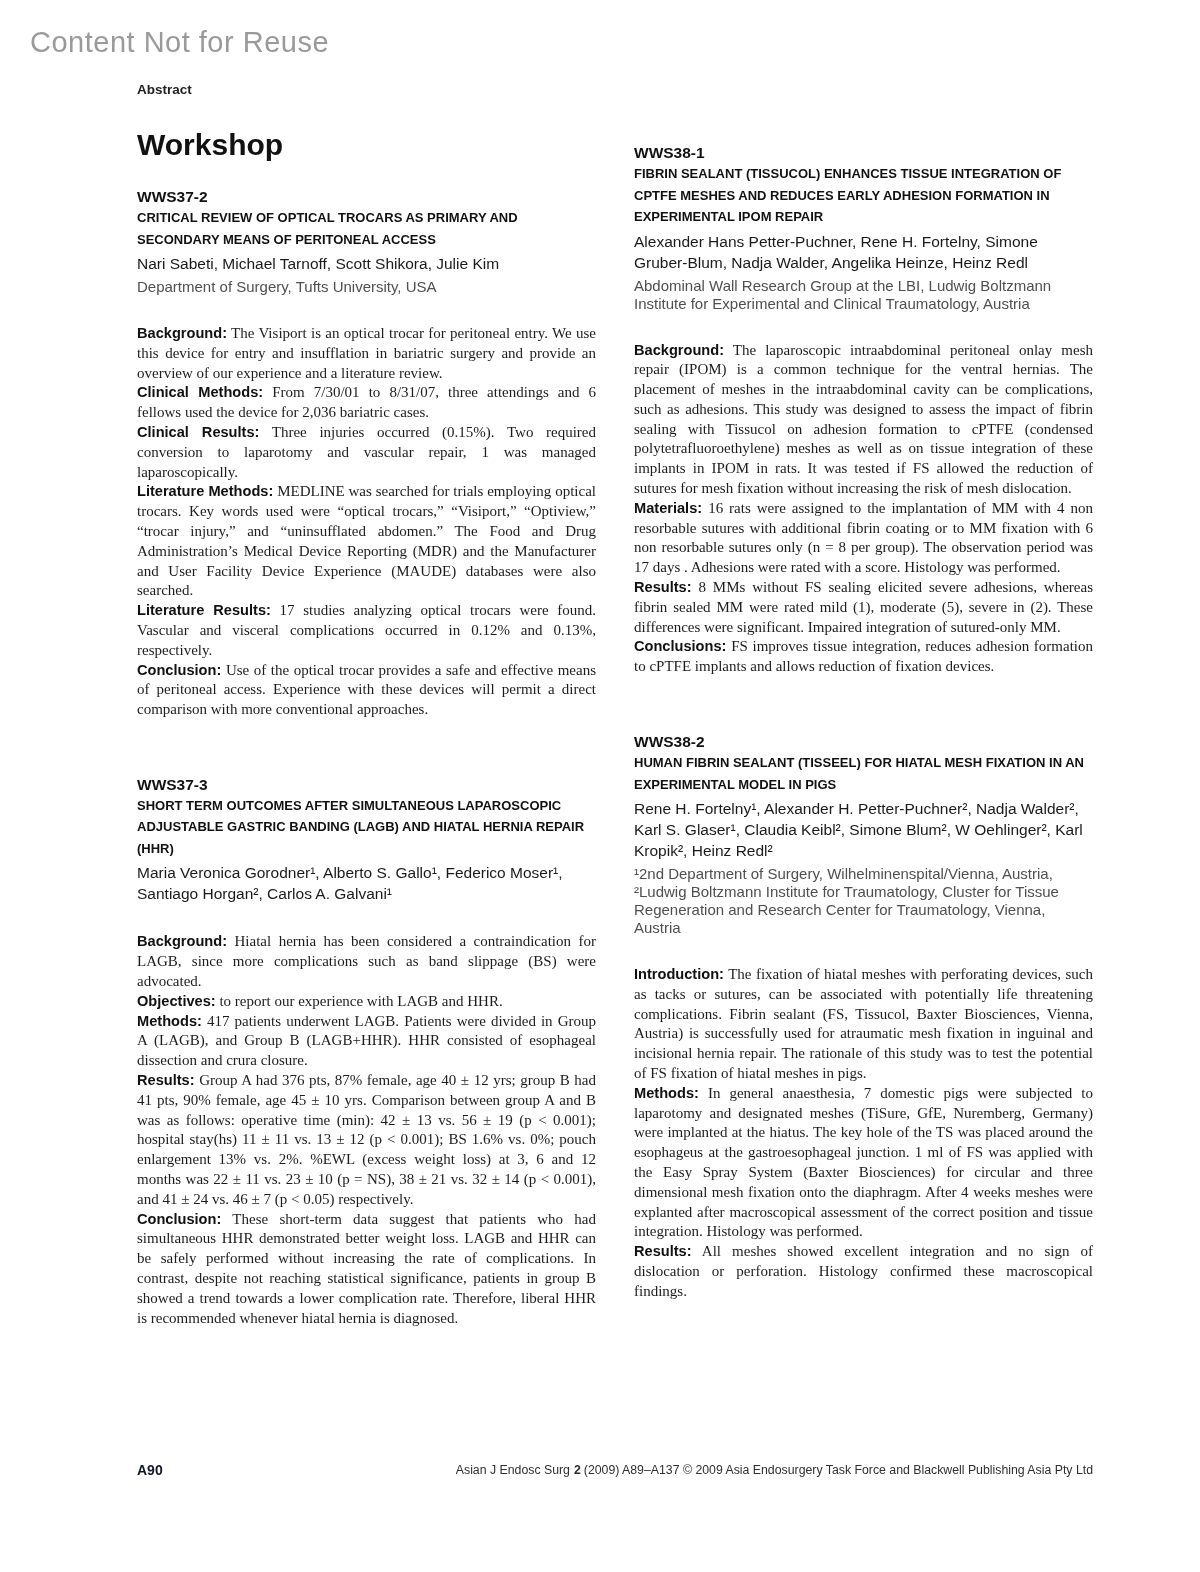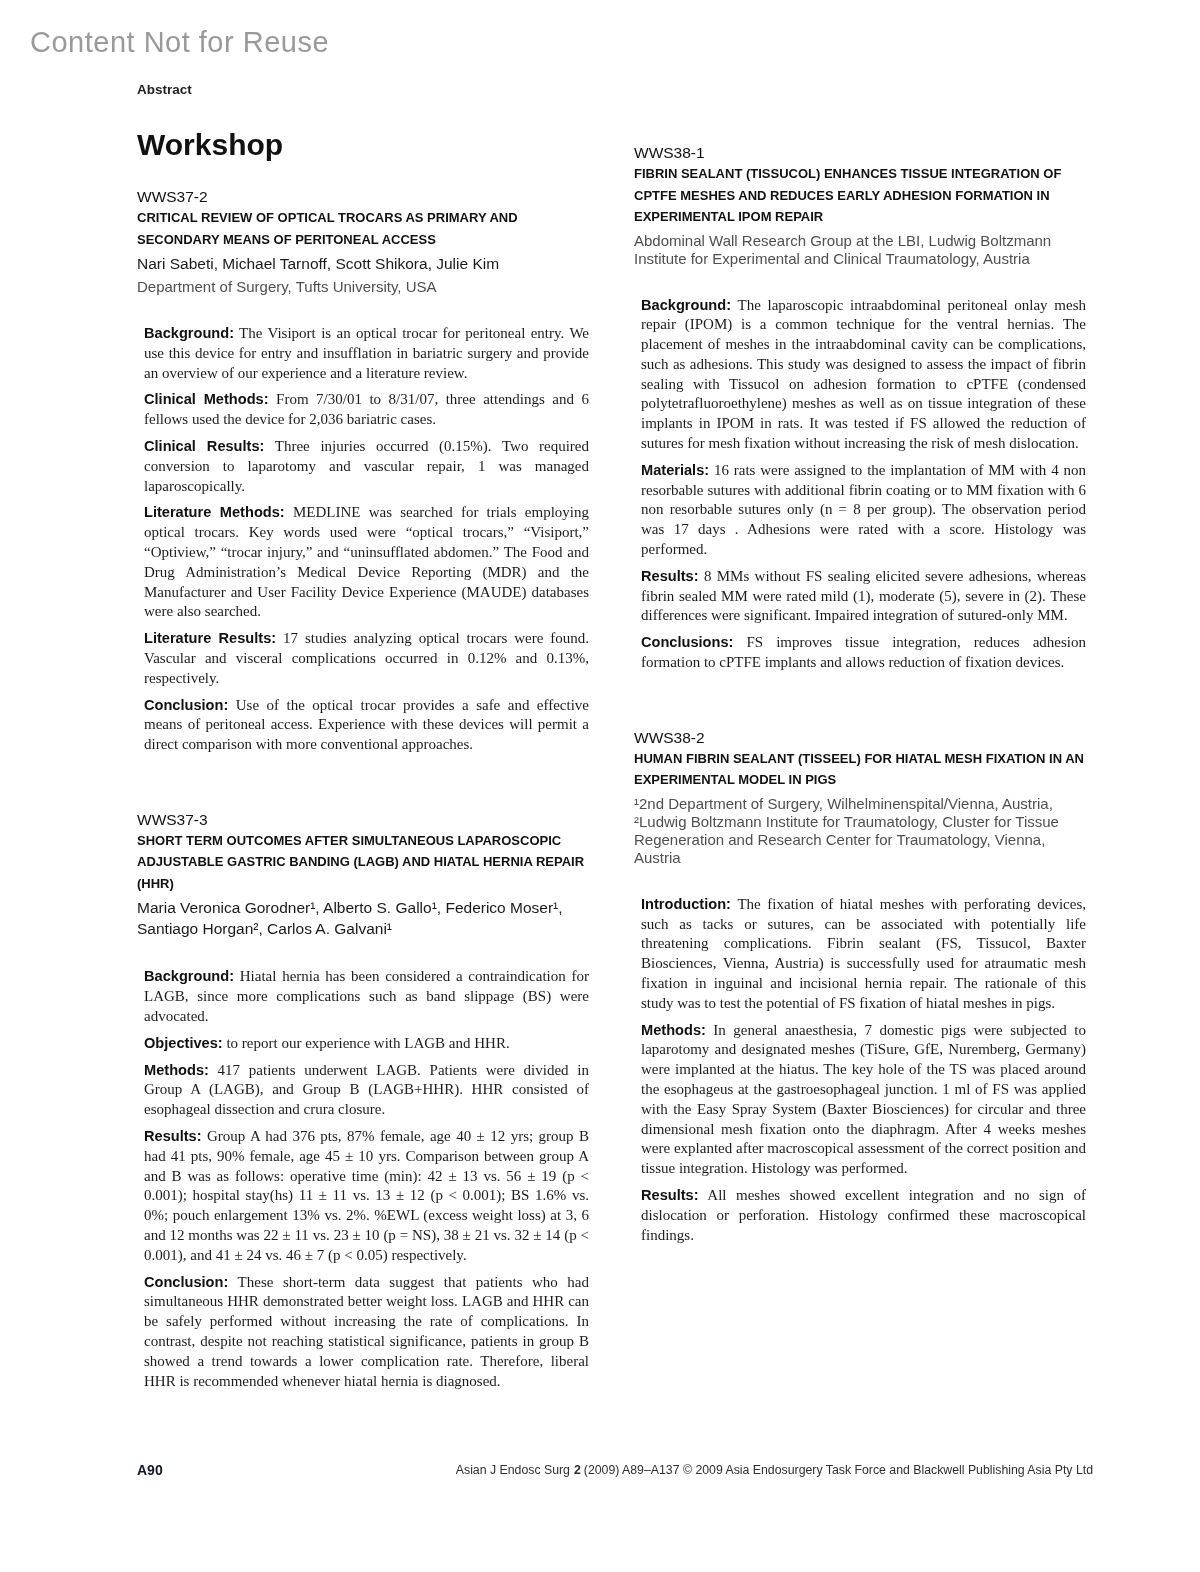--- a/index.html
+++ b/index.html
@@ -6,28 +6,28 @@
   .page{position:relative;width:1200px;height:1572px;background:#ffffff;overflow:hidden;
         font-family:"Liberation Sans",sans-serif;color:#1b1b1b;}
   .watermark{position:absolute;top:26px;left:30px;font-size:29px;color:#9a9a9a;
              letter-spacing:0.5px;font-weight:400;}
   .abstract-label{position:absolute;top:82px;left:137px;font-size:13.5px;font-weight:700;color:#222;}
   .content{position:absolute;top:128px;left:137px;width:956px;display:flex;gap:38px;}
   .col{width:459px;}
   .col-right{padding-top:14px;}
   .workshop{font-size:30px;font-weight:700;margin:0 0 24px 0;color:#111;}
   .abstract + .abstract{margin-top:54px;}
-  .code{font-size:15.5px;font-weight:400;line-height:21px;color:#111;}
+  .code{font-size:15.5px;font-weight:700;line-height:21px;color:#111;}
   .title{font-size:13px;font-weight:700;line-height:21.5px;color:#111;}
   .authors{font-size:15.5px;line-height:21px;color:#1a1a1a;margin-top:3px;}
   .affils{margin-top:4px;}
   .affil{font-size:15px;line-height:18px;color:#4f4f4f;}
   .body{margin-top:28px;font-family:"Liberation Serif",serif;font-size:15px;
         line-height:19.8px;text-align:justify;color:#1c1c1c;}
-  .sec{margin:7px;}
+  .sec{margin:0;}
   .sec .label{font-family:"Liberation Sans",sans-serif;font-weight:700;font-size:14.6px;color:#111;}
   .footer-page{position:absolute;top:1462px;left:137px;font-size:14px;font-weight:700;color:#0f172a;}
   .footer-line{position:absolute;top:1463px;right:107px;font-size:12.3px;color:#2f2f2f;}
   .footer-line .vol{font-weight:700;margin:0 3px;}
   .footer-line .pre{margin-right:1px;}
 </style>
 </head>
 <body>
 
 <div class="page">
@@ -69,34 +69,36 @@
           <p class="sec"><span class="label">Conclusion:</span> <span>These short-term data suggest that patients who had simultaneous HHR demonstrated better weight loss. LAGB and HHR can be safely performed without increasing the rate of complications. In contrast, despite not reaching statistical significance, patients in group B showed a trend towards a lower complication rate. Therefore, liberal HHR is recommended whenever hiatal hernia is diagnosed.</span></p>
         </div>
       </div>
     </div>
 
     <div class="col col-right">
 
       <div class="abstract">
         <div class="code">WWS38-1</div>
         <div class="title">FIBRIN SEALANT (TISSUCOL) ENHANCES TISSUE INTEGRATION OF CPTFE MESHES AND REDUCES EARLY ADHESION FORMATION IN EXPERIMENTAL IPOM REPAIR</div>
+        <div class="authors">Alexander Hans Petter-Puchner, Rene H. Fortelny, Simone Gruber-Blum, Nadja Walder, Angelika Heinze, Heinz Redl</div>
         <div class="affils">
           <div class="affil">Abdominal Wall Research Group at the LBI, Ludwig Boltzmann Institute for Experimental and Clinical Traumatology, Austria</div>
         </div>
         <div class="body">
           <p class="sec"><span class="label">Background:</span> <span>The laparoscopic intraabdominal peritoneal onlay mesh repair (IPOM) is a common technique for the ventral hernias. The placement of meshes in the intraabdominal cavity can be complications, such as adhesions. This study was designed to assess the impact of fibrin sealing with Tissucol on adhesion formation to cPTFE (condensed polytetrafluoroethylene) meshes as well as on tissue integration of these implants in IPOM in rats. It was tested if FS allowed the reduction of sutures for mesh fixation without increasing the risk of mesh dislocation.</span></p>
           <p class="sec"><span class="label">Materials:</span> <span>16 rats were assigned to the implantation of MM with 4 non resorbable sutures with additional fibrin coating or to MM fixation with 6 non resorbable sutures only (n = 8 per group). The observation period was 17 days . Adhesions were rated with a score. Histology was performed.</span></p>
           <p class="sec"><span class="label">Results:</span> <span>8 MMs without FS sealing elicited severe adhesions, whereas fibrin sealed MM were rated mild (1), moderate (5), severe in (2). These differences were significant. Impaired integration of sutured-only MM.</span></p>
           <p class="sec"><span class="label">Conclusions:</span> <span>FS improves tissue integration, reduces adhesion formation to cPTFE implants and allows reduction of fixation devices.</span></p>
         </div>
       </div>
 
       <div class="abstract">
         <div class="code">WWS38-2</div>
         <div class="title">HUMAN FIBRIN SEALANT (TISSEEL) FOR HIATAL MESH FIXATION IN AN EXPERIMENTAL MODEL IN PIGS</div>
+        <div class="authors">Rene H. Fortelny¹, Alexander H. Petter-Puchner², Nadja Walder², Karl S. Glaser¹, Claudia Keibl², Simone Blum², W Oehlinger², Karl Kropik², Heinz Redl²</div>
         <div class="affils">
           <div class="affil">¹2nd Department of Surgery, Wilhelminenspital/Vienna, Austria,</div>
           <div class="affil">²Ludwig Boltzmann Institute for Traumatology, Cluster for Tissue Regeneration and Research Center for Traumatology, Vienna, Austria</div>
         </div>
         <div class="body">
           <p class="sec"><span class="label">Introduction:</span> <span>The fixation of hiatal meshes with perforating devices, such as tacks or sutures, can be associated with potentially life threatening complications. Fibrin sealant (FS, Tissucol, Baxter Biosciences, Vienna, Austria) is successfully used for atraumatic mesh fixation in inguinal and incisional hernia repair. The rationale of this study was to test the potential of FS fixation of hiatal meshes in pigs.</span></p>
           <p class="sec"><span class="label">Methods:</span> <span>In general anaesthesia, 7 domestic pigs were subjected to laparotomy and designated meshes (TiSure, GfE, Nuremberg, Germany) were implanted at the hiatus. The key hole of the TS was placed around the esophageus at the gastroesophageal junction. 1 ml of FS was applied with the Easy Spray System (Baxter Biosciences) for circular and three dimensional mesh fixation onto the diaphragm. After 4 weeks meshes were explanted after macroscopical assessment of the correct position and tissue integration. Histology was performed.</span></p>
           <p class="sec"><span class="label">Results:</span> <span>All meshes showed excellent integration and no sign of dislocation or perforation. Histology confirmed these macroscopical findings.</span></p>
         </div>
       </div>

